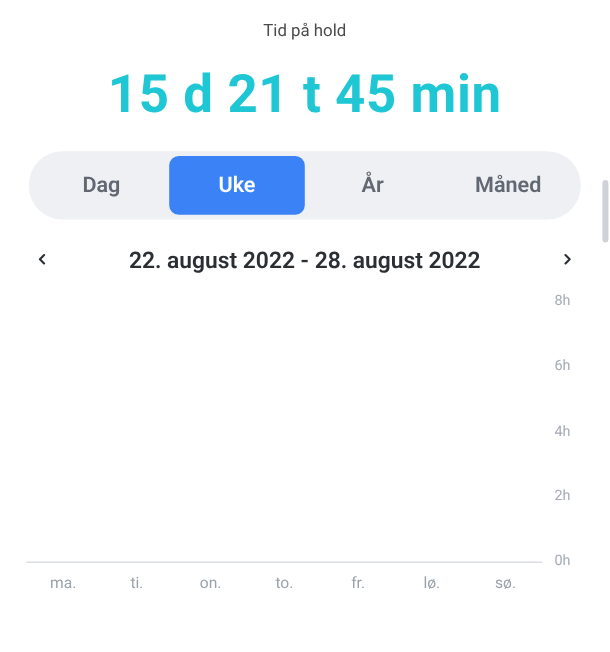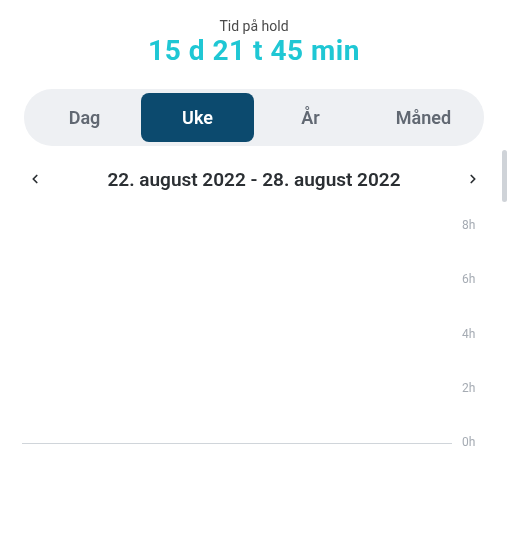--- a/index.html
+++ b/index.html
@@ -8,25 +8,25 @@
       background: #fff;
       width: 508px;
       height: 543px;
       padding: 18px 10px 10px 10px;
       color: #333;
     }
     .header-label {
       text-align: center;
       font-size: 14px;
       color: #4a4a4a;
-      margin-bottom: 0;
+      margin-bottom: 18px;
     }
     .big-value {
       text-align: center;
-      font-size: 28px;
+      font-size: 44px;
       font-weight: 700;
       color: #1fc7d4;
       letter-spacing: 0.5px;
       margin-bottom: 22px;
     }
     .segmented {
       display: flex;
       background: #eef0f3;
       border-radius: 28px;
       padding: 4px;
@@ -38,30 +38,30 @@
       flex: 1;
       text-align: center;
       padding: 14px 6px;
       font-size: 18px;
       font-weight: 600;
       color: #616872;
       border-radius: 8px;
       cursor: pointer;
     }
     .seg-item.active {
-      background: #0c4a6e;
+      background: #3b82f6;
       color: #fff;
     }
     .date-nav {
       display: flex;
       align-items: center;
       justify-content: center;
       gap: 16px;
       padding: 0 12px;
-      margin-bottom: 24px;
+      margin-bottom: 12px;
     }
     .chev {
       width: 26px;
       height: 26px;
       display: flex;
       align-items: center;
       justify-content: center;
       cursor: pointer;
       color: #2b2f33;
     }
@@ -192,15 +192,24 @@
         </div>
       </div>
     <div class="y-ticks" id="yticks">
         <div class="y-tick-label">8h</div>
         <div class="y-tick-label">6h</div>
         <div class="y-tick-label">4h</div>
         <div class="y-tick-label">2h</div>
         <div class="y-tick-label">0h</div>
       </div>
   </div>
+  <div class="x-axis" id="xaxis">
+      <div class="x-tick">ma.</div>
+      <div class="x-tick">ti.</div>
+      <div class="x-tick">on.</div>
+      <div class="x-tick">to.</div>
+      <div class="x-tick">fr.</div>
+      <div class="x-tick">lø.</div>
+      <div class="x-tick">sø.</div>
+    </div>
 </div>
 
 <div class="scrollbar-hint"></div>
 
 </body></html>

